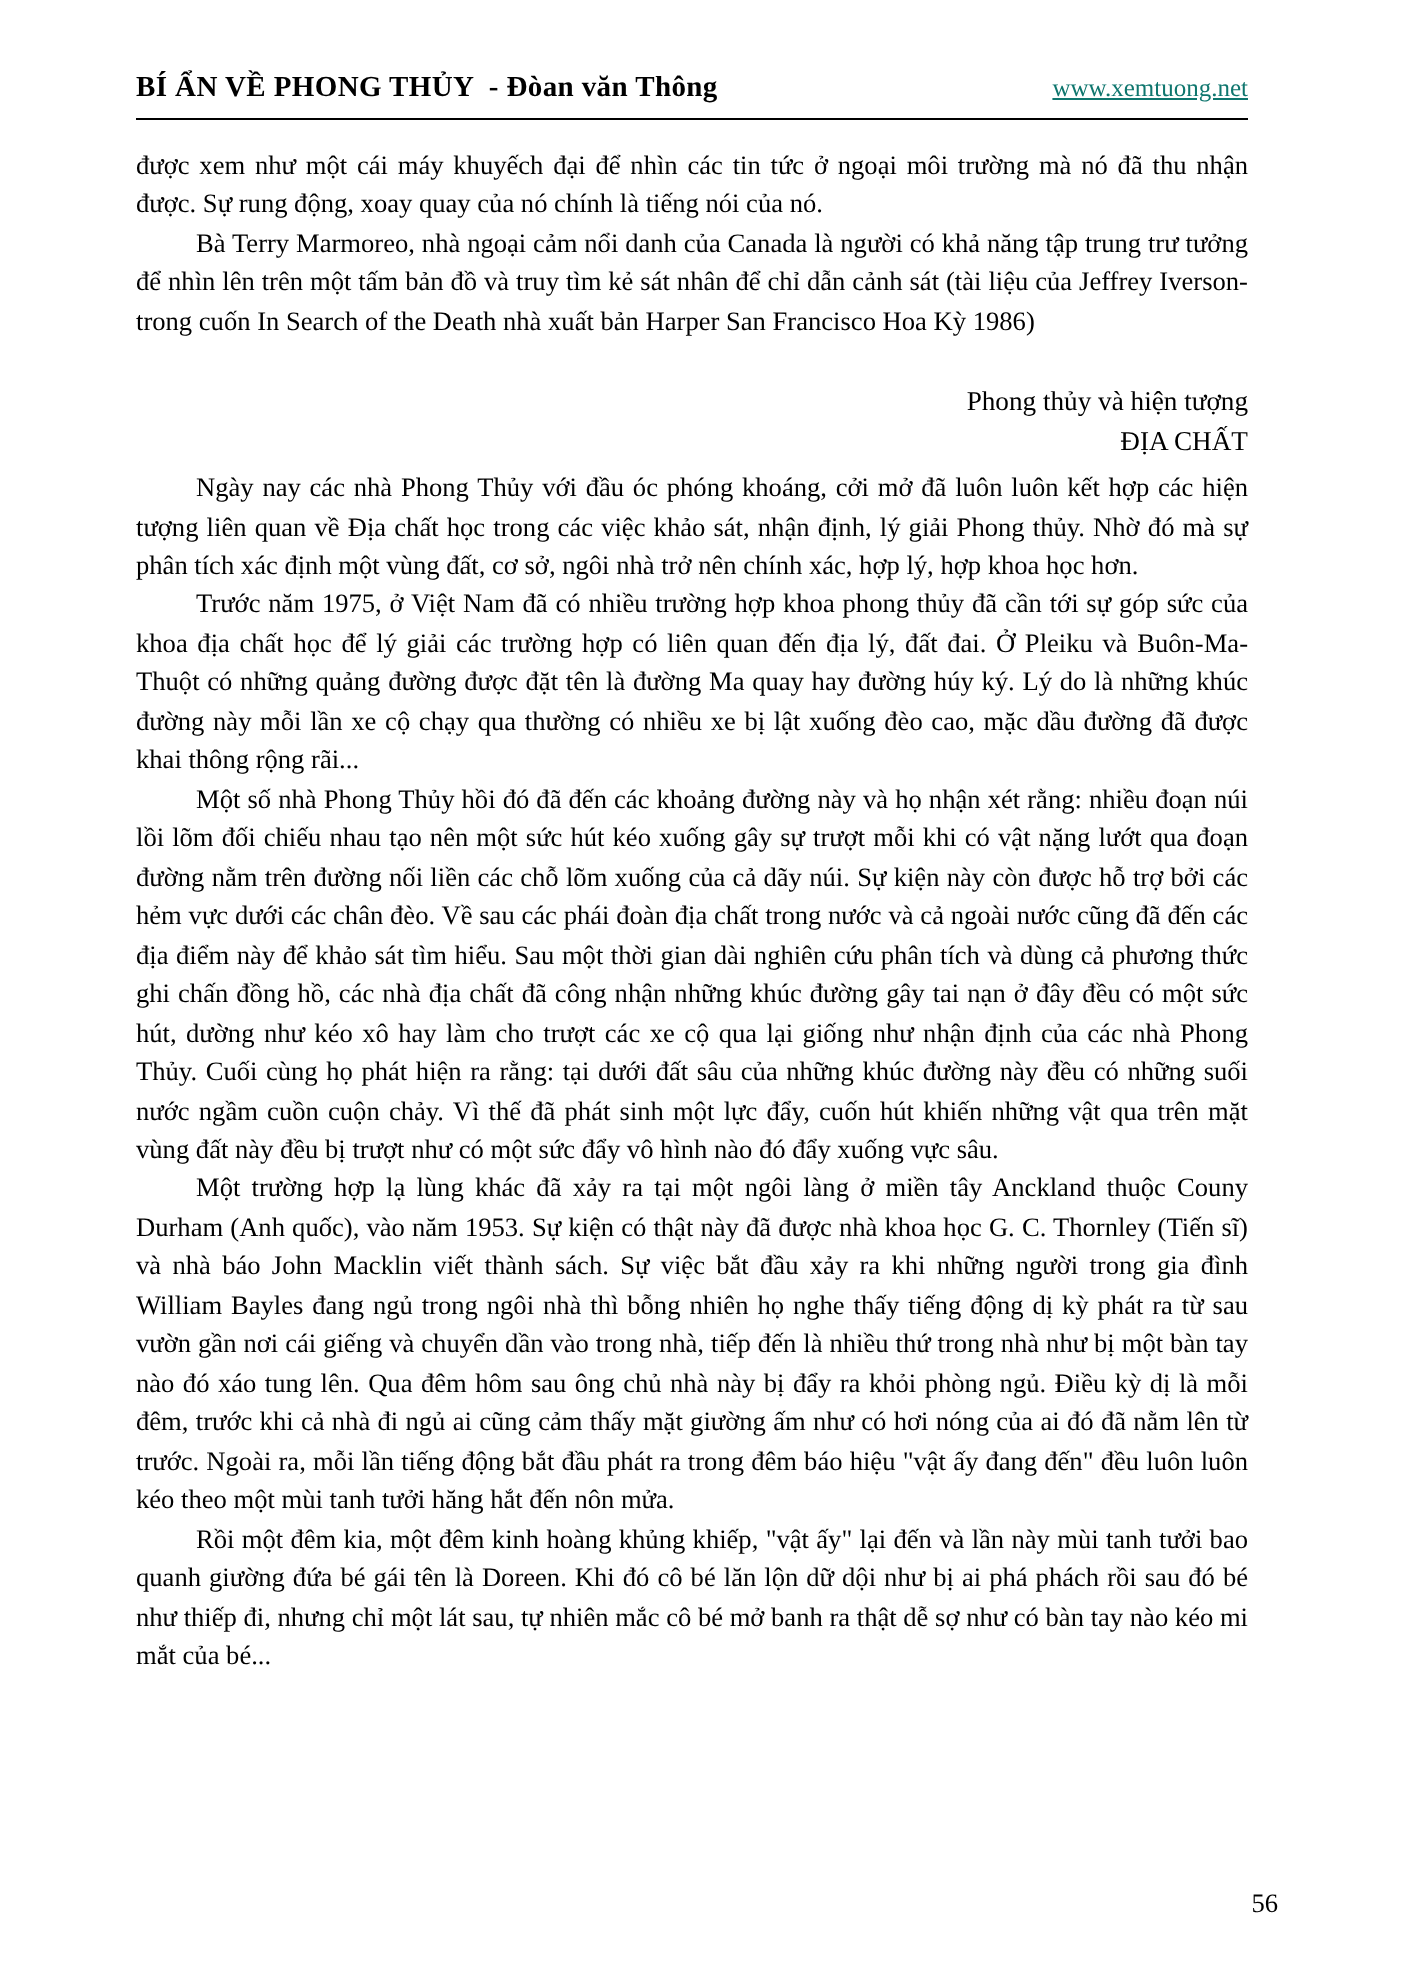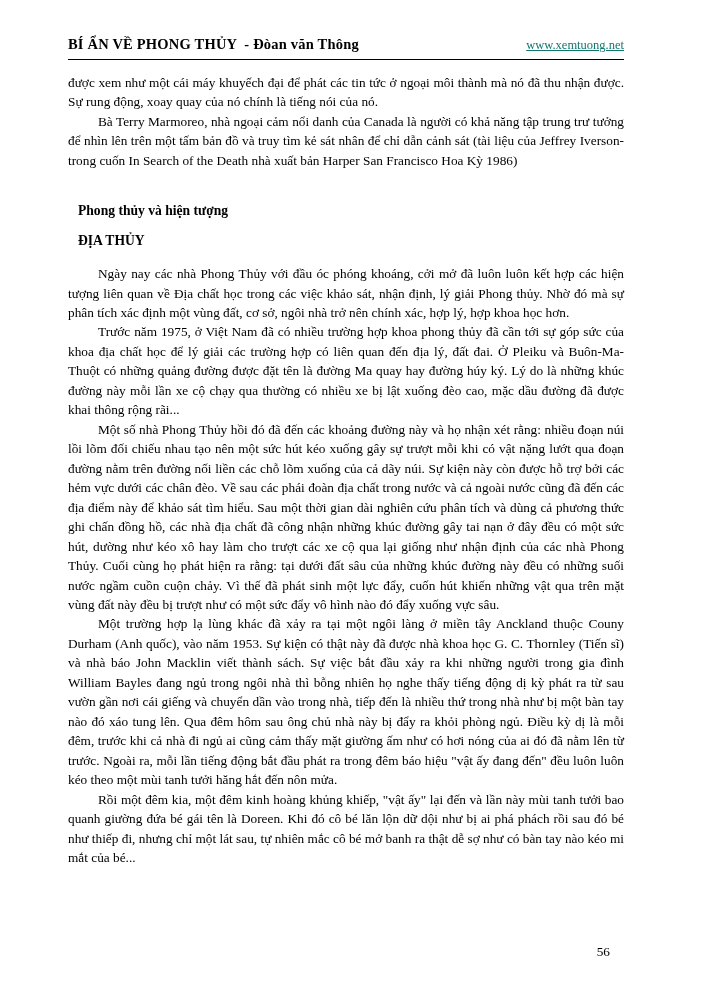--- a/index.html
+++ b/index.html
@@ -48,54 +48,54 @@
     font-size: 13.3px;
     line-height: 1.465;
     text-align: justify;
     text-justify: inter-word;
     hyphens: none;
   }
   p.indent {
     text-indent: 30px;
   }
   .section-title {
-    text-align: left;
-    font-weight: bold;
+    text-align: right;
+    font-weight: normal;
     font-size: 13.6px;
     line-height: 1.46;
-    margin: 10px;
+    margin: 0;
   }
   .spacer-lg { height: 21px; }
   .spacer-sm { height: 3px; }
   .page-number {
     position: absolute;
-    right: 76px;
+    right: 47px;
     bottom: 34px;
     font-size: 13.3px;
   }
 </style>
 </head>
 <body>
 
 <div class="page">
 
   <div class="header">
     <div class="header-title">BÍ ẨN VỀ PHONG THỦY  - Đòan văn Thông</div>
     <a class="header-link" href="#">www.xemtuong.net</a>
   </div>
 
   <div class="content">
 
-    <p>được xem như một cái máy khuyếch đại để phát các tin tức ở ngoại môi thành mà nó đã thu nhận được. Sự rung động, xoay quay của nó chính là tiếng nói của nó.</p>
+    <p>được xem như một cái máy khuyếch đại để nhìn các tin tức ở ngoại môi trường mà nó đã thu nhận được. Sự rung động, xoay quay của nó chính là tiếng nói của nó.</p>
     <p class="indent">Bà Terry Marmoreo, nhà ngoại cảm nổi danh của Canada là người có khả năng tập trung trư tưởng để nhìn lên trên một tấm bản đồ và truy tìm kẻ sát nhân để chỉ dẫn cảnh sát (tài liệu của Jeffrey Iverson- trong cuốn In Search of the Death nhà xuất bản Harper San Francisco Hoa Kỳ 1986)</p>
 
     <div class="spacer-lg"></div>
 
     <p class="section-title">Phong thủy và hiện tượng</p>
-    <p class="section-title">ĐỊA THỦY</p>
+    <p class="section-title">ĐỊA CHẤT</p>
 
     <div class="spacer-sm"></div>
 
     <p class="indent">Ngày nay các nhà Phong Thủy với đầu óc phóng khoáng, cởi mở đã luôn luôn kết hợp các hiện tượng liên quan về Địa chất học trong các việc khảo sát, nhận định, lý giải Phong thủy. Nhờ đó mà sự phân tích xác định một vùng đất, cơ sở, ngôi nhà trở nên chính xác, hợp lý, hợp khoa học hơn.</p>
     <p class="indent">Trước năm 1975, ở Việt Nam đã có nhiều trường hợp khoa phong thủy đã cần tới sự góp sức của khoa địa chất học để lý giải các trường hợp có liên quan đến địa lý, đất đai. Ở Pleiku và Buôn-Ma-Thuột có những quảng đường được đặt tên là đường Ma quay hay đường húy ký. Lý do là những khúc đường này mỗi lần xe cộ chạy qua thường có nhiều xe bị lật xuống đèo cao, mặc dầu đường đã được khai thông rộng rãi...</p>
     <p class="indent">Một số nhà Phong Thủy hồi đó đã đến các khoảng đường này và họ nhận xét rằng: nhiều đoạn núi lồi lõm đối chiếu nhau tạo nên một sức hút kéo xuống gây sự trượt mỗi khi có vật nặng lướt qua đoạn đường nằm trên đường nối liền các chỗ lõm xuống của cả dãy núi. Sự kiện này còn được hỗ trợ bởi các hẻm vực dưới các chân đèo. Về sau các phái đoàn địa chất trong nước và cả ngoài nước cũng đã đến các địa điểm này để khảo sát tìm hiểu. Sau một thời gian dài nghiên cứu phân tích và dùng cả phương thức ghi chấn đồng hồ, các nhà địa chất đã công nhận những khúc đường gây tai nạn ở đây đều có một sức hút, dường như kéo xô hay làm cho trượt các xe cộ qua lại giống như nhận định của các nhà Phong Thủy. Cuối cùng họ phát hiện ra rằng: tại dưới đất sâu của những khúc đường này đều có những suối nước ngầm cuồn cuộn chảy. Vì thế đã phát sinh một lực đẩy, cuốn hút khiến những vật qua trên mặt vùng đất này đều bị trượt như có một sức đẩy vô hình nào đó đẩy xuống vực sâu.</p>
     <p class="indent">Một trường hợp lạ lùng khác đã xảy ra tại một ngôi làng ở miền tây Anckland thuộc Couny Durham (Anh quốc), vào năm 1953. Sự kiện có thật này đã được nhà khoa học G. C. Thornley (Tiến sĩ) và nhà báo John Macklin viết thành sách. Sự việc bắt đầu xảy ra khi những người trong gia đình William Bayles đang ngủ trong ngôi nhà thì bỗng nhiên họ nghe thấy tiếng động dị kỳ phát ra từ sau vườn gần nơi cái giếng và chuyển dần vào trong nhà, tiếp đến là nhiều thứ trong nhà như bị một bàn tay nào đó xáo tung lên. Qua đêm hôm sau ông chủ nhà này bị đẩy ra khỏi phòng ngủ. Điều kỳ dị là mỗi đêm, trước khi cả nhà đi ngủ ai cũng cảm thấy mặt giường ấm như có hơi nóng của ai đó đã nằm lên từ trước. Ngoài ra, mỗi lần tiếng động bắt đầu phát ra trong đêm báo hiệu "vật ấy đang đến" đều luôn luôn kéo theo một mùi tanh tưởi hăng hắt đến nôn mửa.</p>
     <p class="indent">Rồi một đêm kia, một đêm kinh hoàng khủng khiếp, "vật ấy" lại đến và lần này mùi tanh tưởi bao quanh giường đứa bé gái tên là Doreen. Khi đó cô bé lăn lộn dữ dội như bị ai phá phách rồi sau đó bé như thiếp đi, nhưng chỉ một lát sau, tự nhiên mắc cô bé mở banh ra thật dễ sợ như có bàn tay nào kéo mi mắt của bé...</p>
 
   </div>

